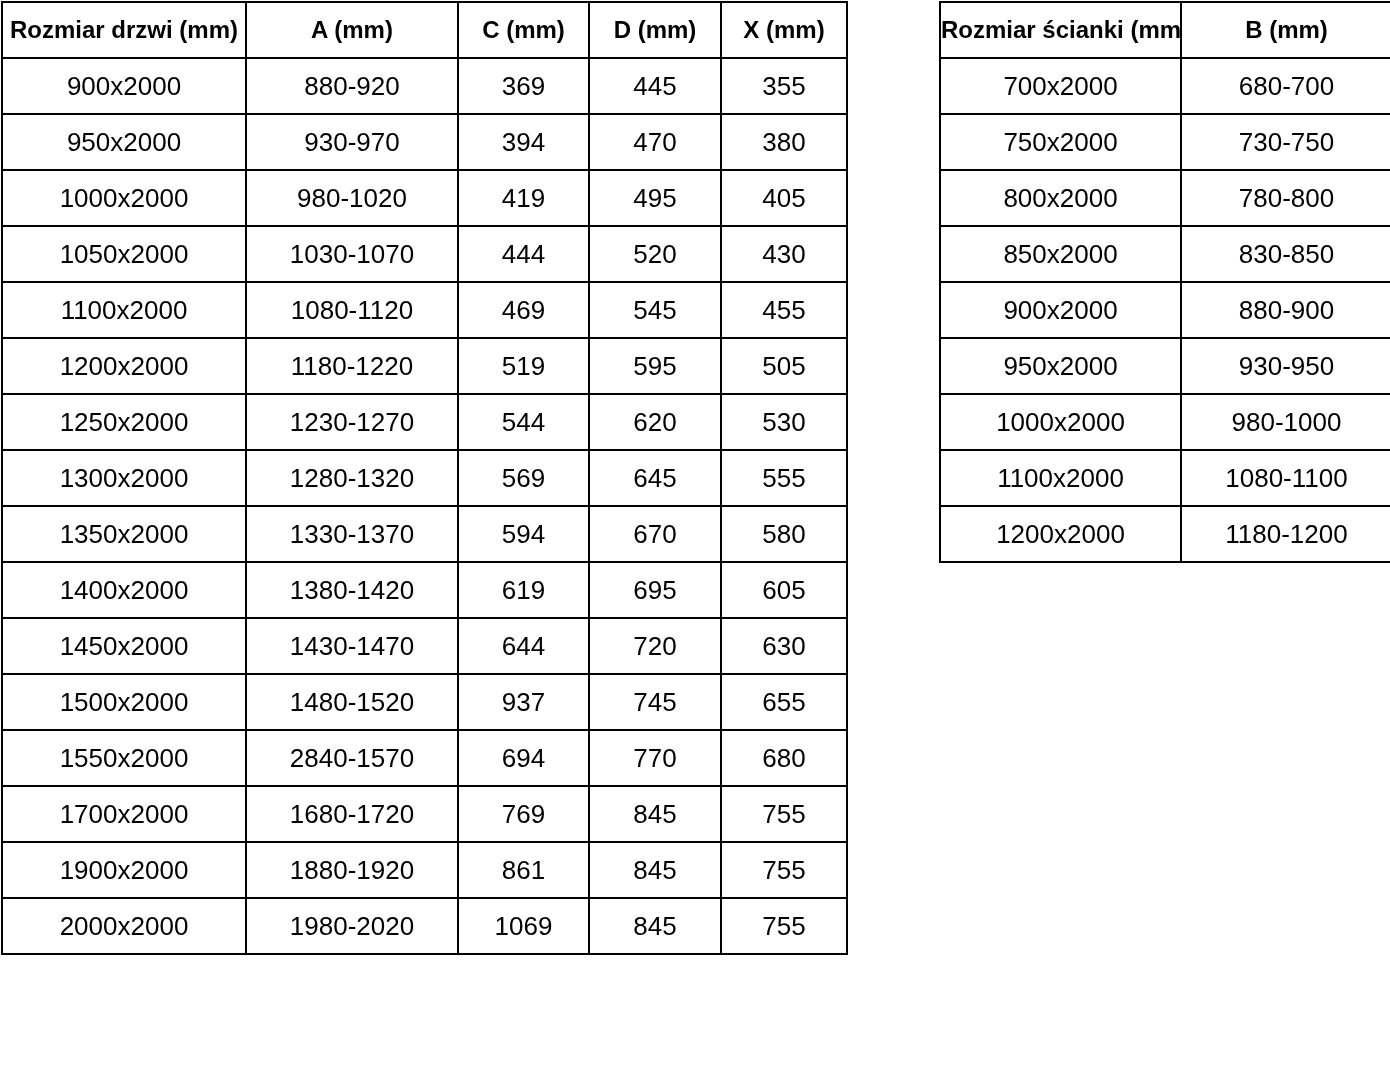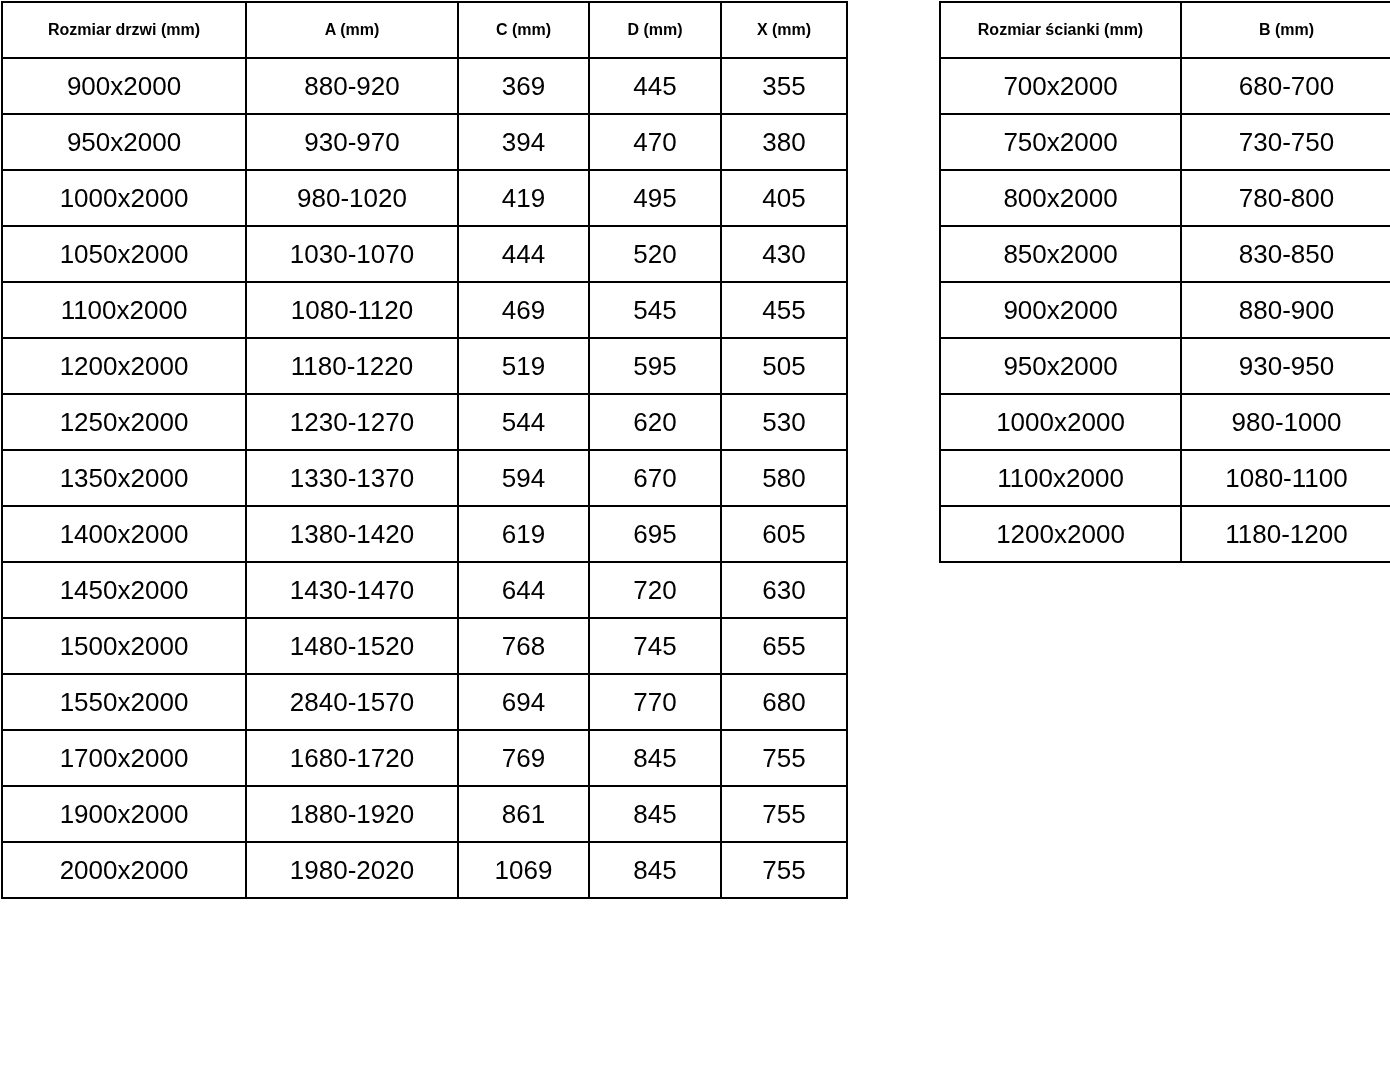--- a/index.html
+++ b/index.html
@@ -26,21 +26,21 @@
   table.spec-table td {
     border: 2px solid #000000;
     height: 54px;
     padding: 0;
     text-align: center;
     vertical-align: middle;
     white-space: nowrap;
     overflow: hidden;
   }
   table.spec-table th {
-    font-size: 16px;
+    font-size: 24px;
     font-weight: bold;
   }
   table.spec-table td {
     font-size: 26px;
     font-weight: normal;
   }
   .door-table  { width: 845px; }
   .wall-table  { width: 452px; margin-left: 91px; }
 </style>
 </head>
@@ -109,20 +109,27 @@
           <td>505</td>
         </tr>
         <tr>
           <td>1250x2000</td>
           <td>1230-1270</td>
           <td>544</td>
           <td>620</td>
           <td>530</td>
         </tr>
         <tr>
+          <td>1300x2000</td>
+          <td>1280-1320</td>
+          <td>569</td>
+          <td>645</td>
+          <td>555</td>
+        </tr>
+        <tr>
           <td>1350x2000</td>
           <td>1330-1370</td>
           <td>594</td>
           <td>670</td>
           <td>580</td>
         </tr>
         <tr>
           <td>1400x2000</td>
           <td>1380-1420</td>
           <td>619</td>
@@ -132,21 +139,21 @@
         <tr>
           <td>1450x2000</td>
           <td>1430-1470</td>
           <td>644</td>
           <td>720</td>
           <td>630</td>
         </tr>
         <tr>
           <td>1500x2000</td>
           <td>1480-1520</td>
-          <td>768</td>
+          <td>937</td>
           <td>745</td>
           <td>655</td>
         </tr>
         <tr>
           <td>1550x2000</td>
           <td>2840-1570</td>
           <td>694</td>
           <td>770</td>
           <td>680</td>
         </tr>

